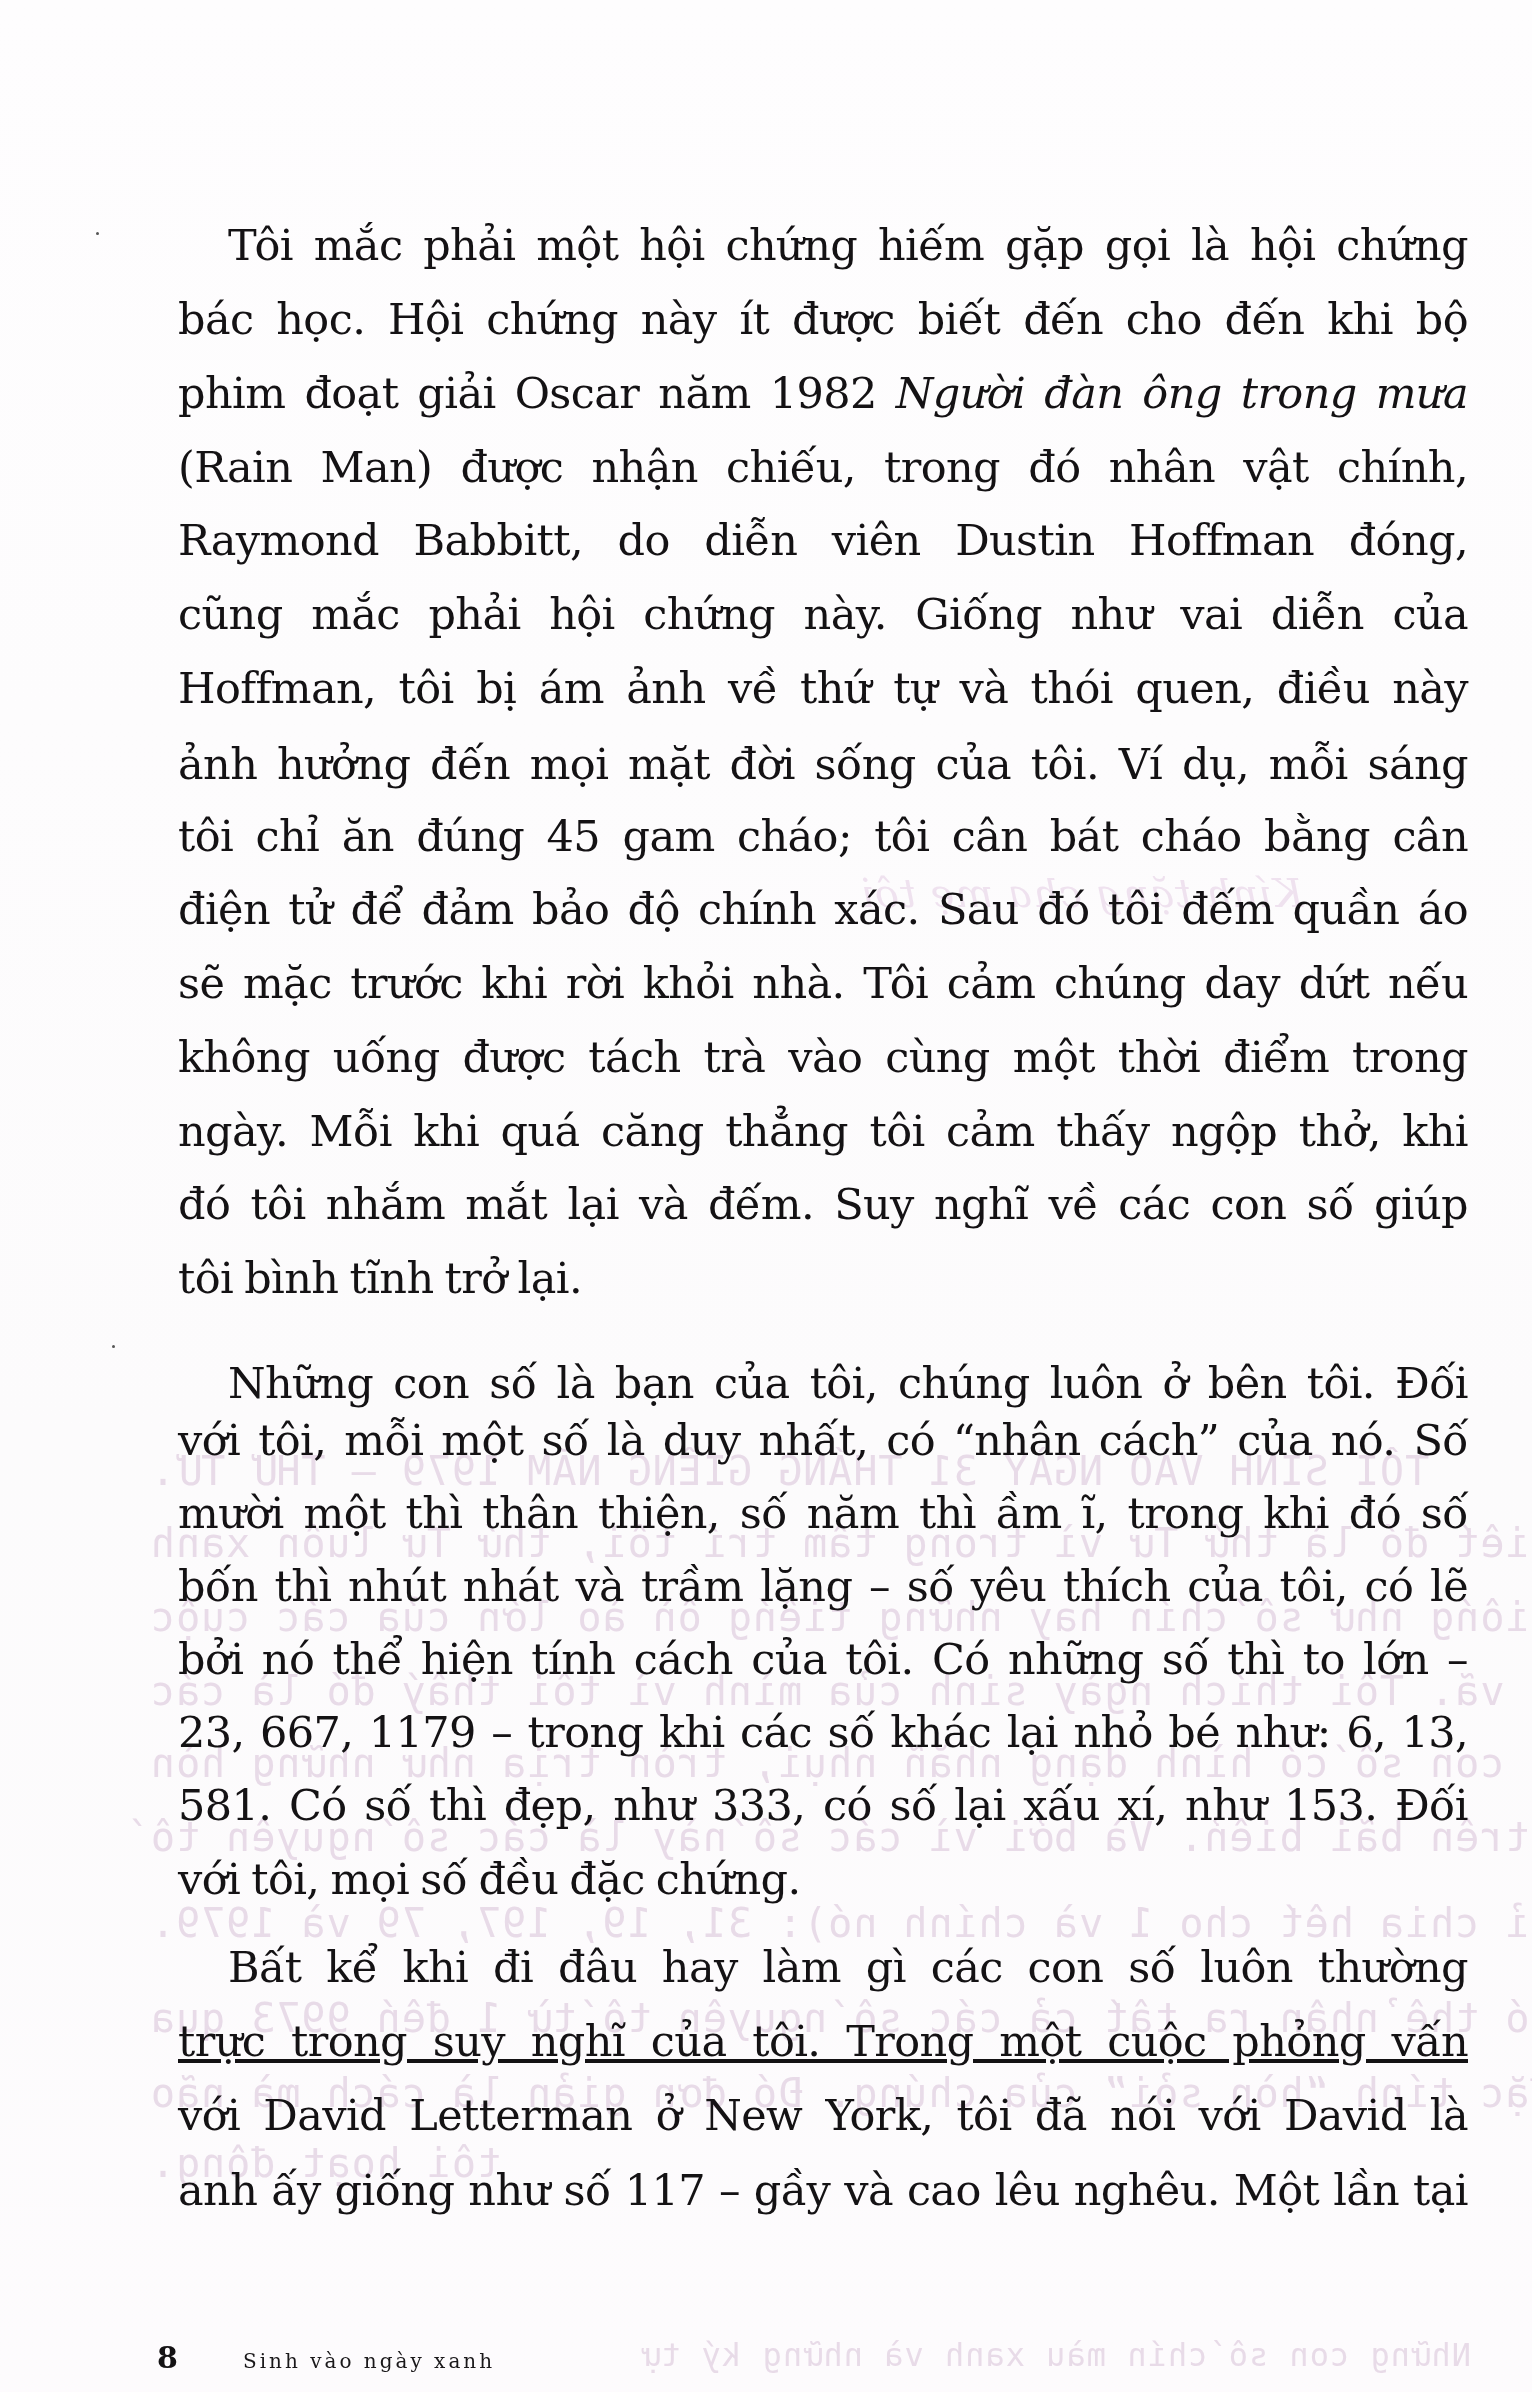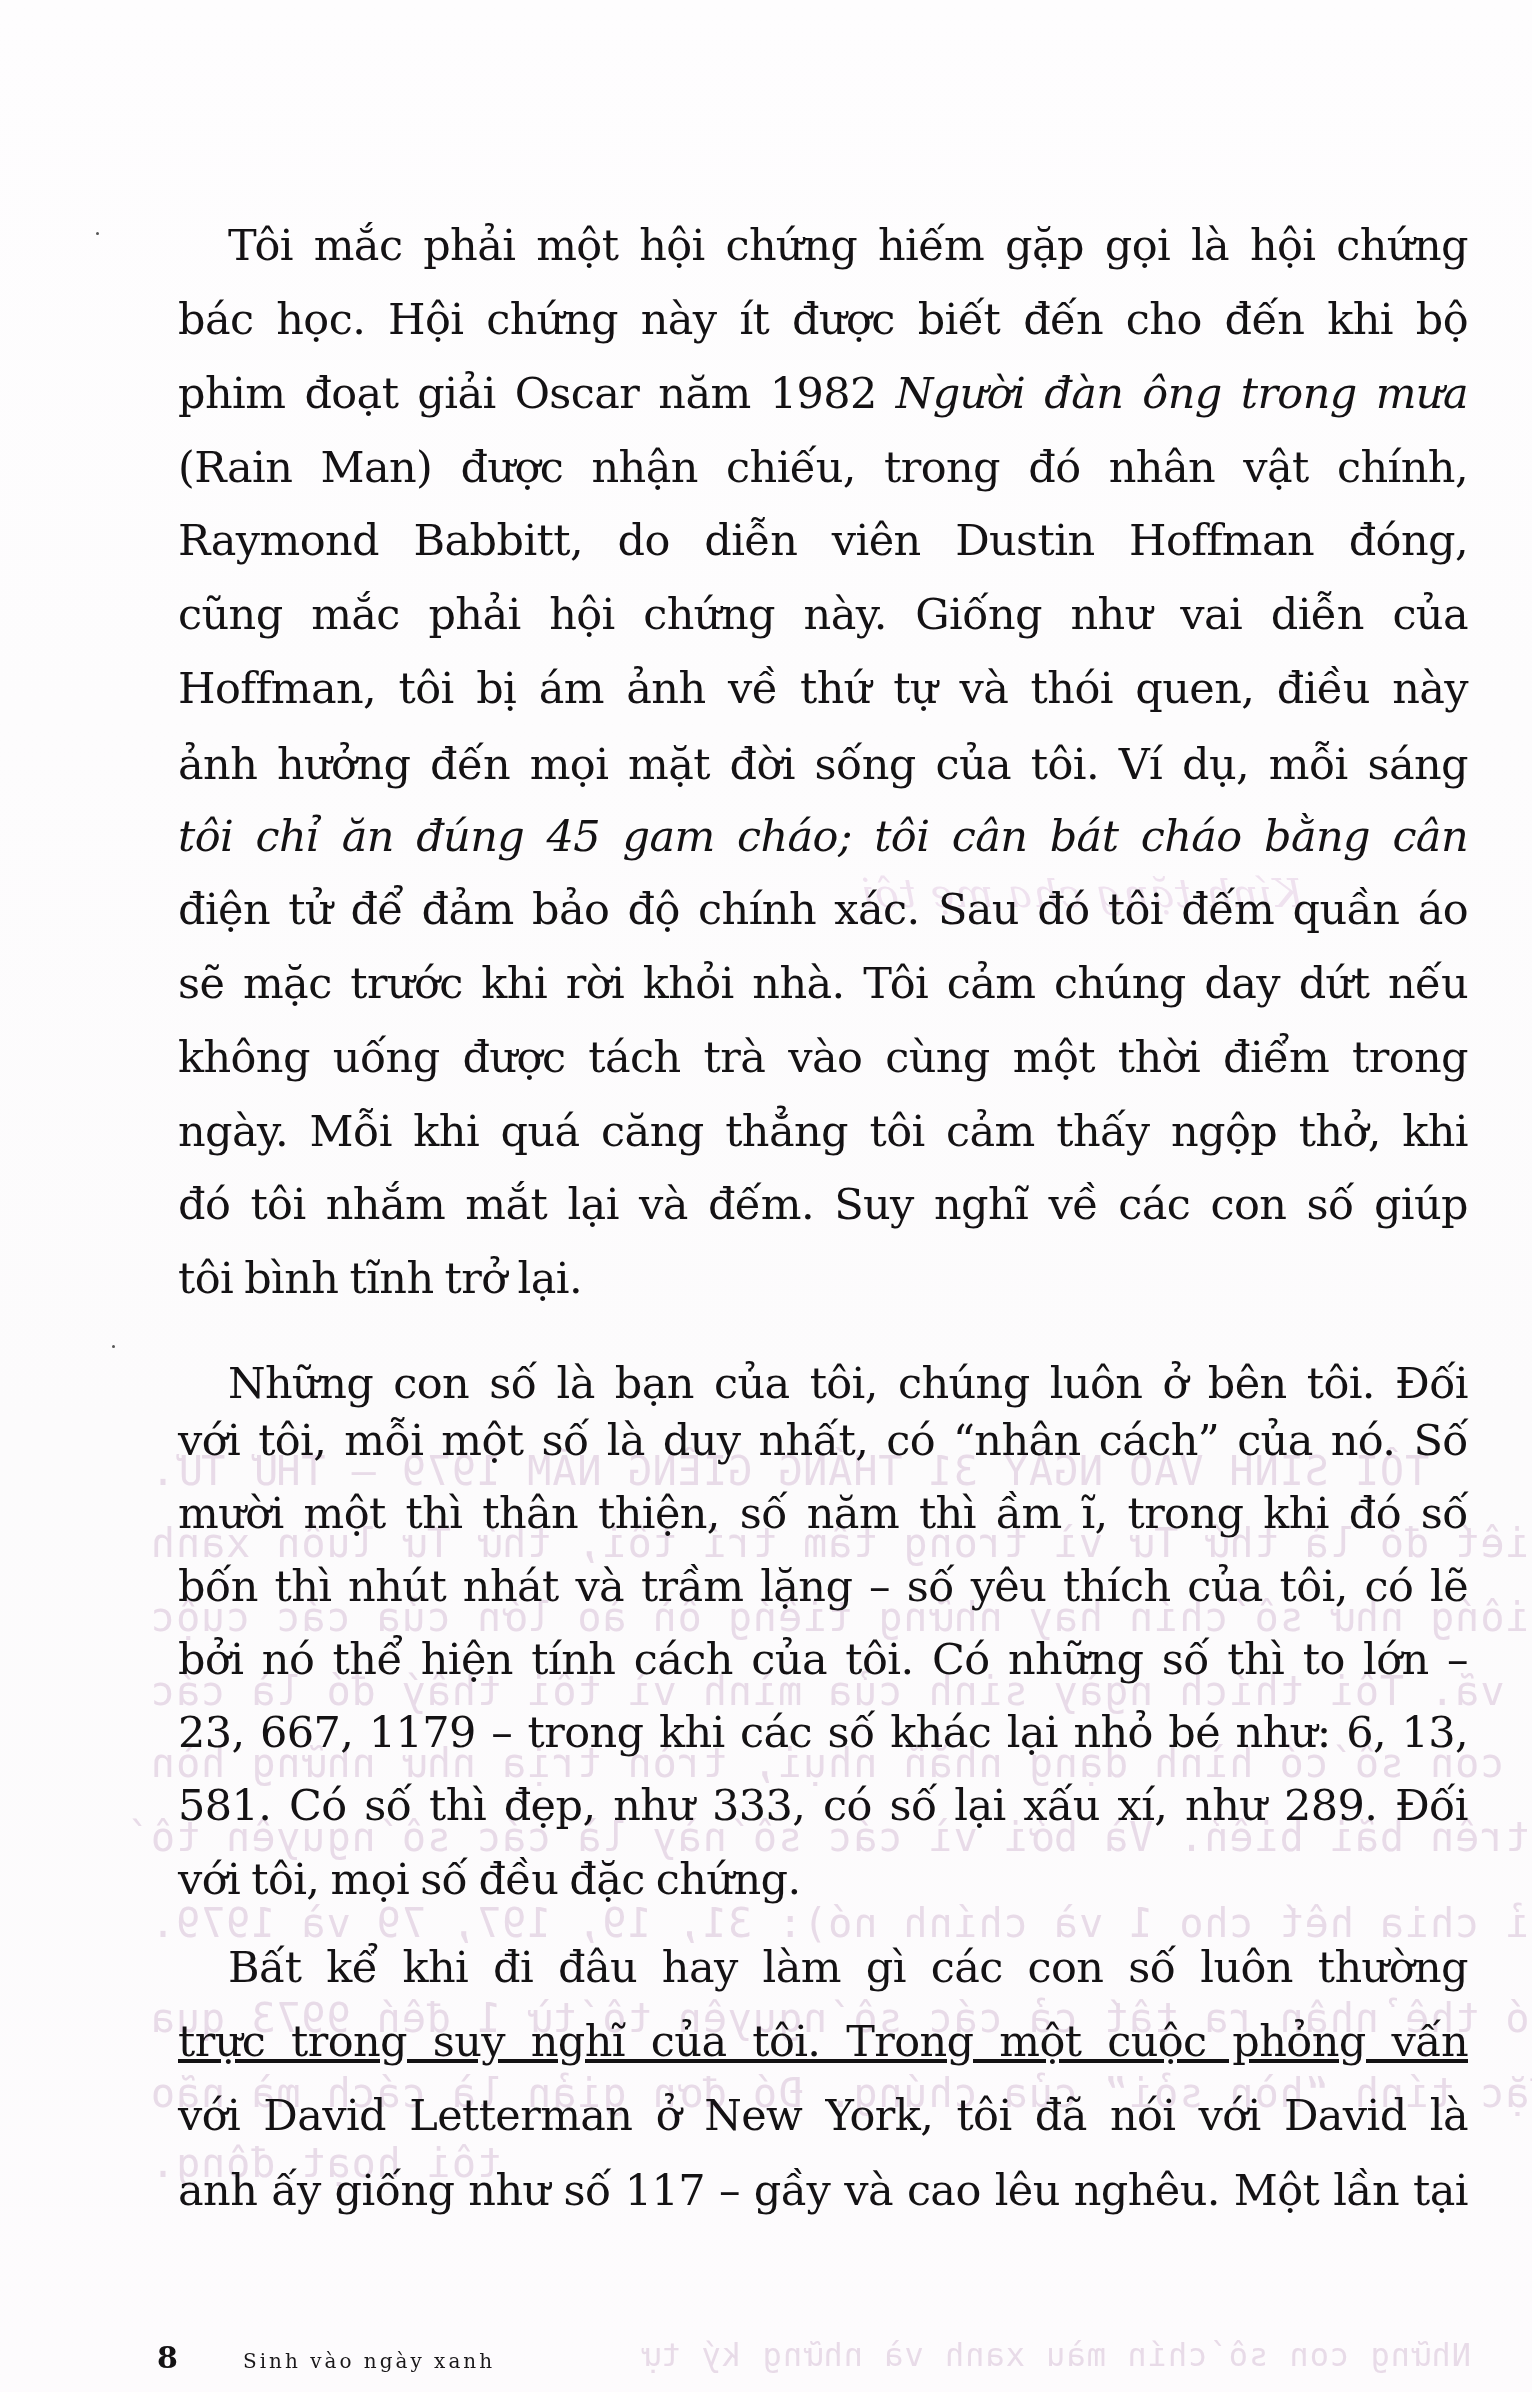--- a/index.html
+++ b/index.html
@@ -121,37 +121,37 @@
 
     <div>
       <div class="line indent" style="top:224px;">Tôi mắc phải một hội chứng hiếm gặp gọi là hội chứng</div>
       <div class="line" style="top:298px;">bác học. Hội chứng này ít được biết đến cho đến khi bộ</div>
       <div class="line" style="top:372px;"><span>phim đoạt giải Oscar năm 1982 </span><em>Người đàn ông trong mưa</em></div>
       <div class="line" style="top:446px;">(Rain Man) được nhận chiếu, trong đó nhân vật chính,</div>
       <div class="line" style="top:519px;">Raymond Babbitt, do diễn viên Dustin Hoffman đóng,</div>
       <div class="line" style="top:593px;">cũng mắc phải hội chứng này. Giống như vai diễn của</div>
       <div class="line" style="top:667px;">Hoffman, tôi bị ám ảnh về thứ tự và thói quen, điều này</div>
       <div class="line" style="top:743px;">ảnh hưởng đến mọi mặt đời sống của tôi. Ví dụ, mỗi sáng</div>
-      <div class="line" style="top:815px;font-style:italic;">tôi chỉ ăn đúng 45 gam cháo; tôi cân bát cháo bằng cân</div>
+      <div class="line" style="top:815px;">tôi chỉ ăn đúng 45 gam cháo; tôi cân bát cháo bằng cân</div>
       <div class="line" style="top:888px;">điện tử để đảm bảo độ chính xác. Sau đó tôi đếm quần áo</div>
       <div class="line" style="top:962px;">sẽ mặc trước khi rời khỏi nhà. Tôi cảm chúng day dứt nếu</div>
       <div class="line" style="top:1036px;">không uống được tách trà vào cùng một thời điểm trong</div>
       <div class="line" style="top:1110px;">ngày. Mỗi khi quá căng thẳng tôi cảm thấy ngộp thở, khi</div>
       <div class="line" style="top:1183px;">đó tôi nhắm mắt lại và đếm. Suy nghĩ về các con số giúp</div>
       <div class="line last" style="top:1257px;">tôi bình tĩnh trở lại.</div>
     </div>
 
     <div>
       <div class="line indent" style="top:1354px;margin-top:8px;">Những con số là bạn của tôi, chúng luôn ở bên tôi. Đối</div>
       <div class="line" style="top:1419px;">với tôi, mỗi một số là duy nhất, có “nhân cách” của nó. Số</div>
       <div class="line" style="top:1492px;">mười một thì thân thiện, số năm thì ầm ĩ, trong khi đó số</div>
       <div class="line" style="top:1565px;">bốn thì nhút nhát và trầm lặng – số yêu thích của tôi, có lẽ</div>
       <div class="line" style="top:1638px;">bởi nó thể hiện tính cách của tôi. Có những số thì to lớn –</div>
       <div class="line" style="top:1711px;">23, 667, 1179 – trong khi các số khác lại nhỏ bé như: 6, 13,</div>
-      <div class="line" style="top:1784px;">581. Có số thì đẹp, như 333, có số lại xấu xí, như 289. Đối</div>
+      <div class="line" style="top:1784px;">581. Có số thì đẹp, như 333, có số lại xấu xí, như 153. Đối</div>
       <div class="line last" style="top:1858px;">với tôi, mọi số đều đặc chứng.</div>
     </div>
 
     <div>
       <div class="line indent" style="top:1946px;">Bất kể khi đi đâu hay làm gì các con số luôn thường</div>
       <div class="line" style="top:2020px;text-decoration:underline;">trực trong suy nghĩ của tôi. Trong một cuộc phỏng vấn</div>
       <div class="line" style="top:2094px;">với David Letterman ở New York, tôi đã nói với David là</div>
       <div class="line" style="top:2169px;">anh ấy giống như số 117 – gầy và cao lêu nghêu. Một lần tại</div>
     </div>
   </div>

